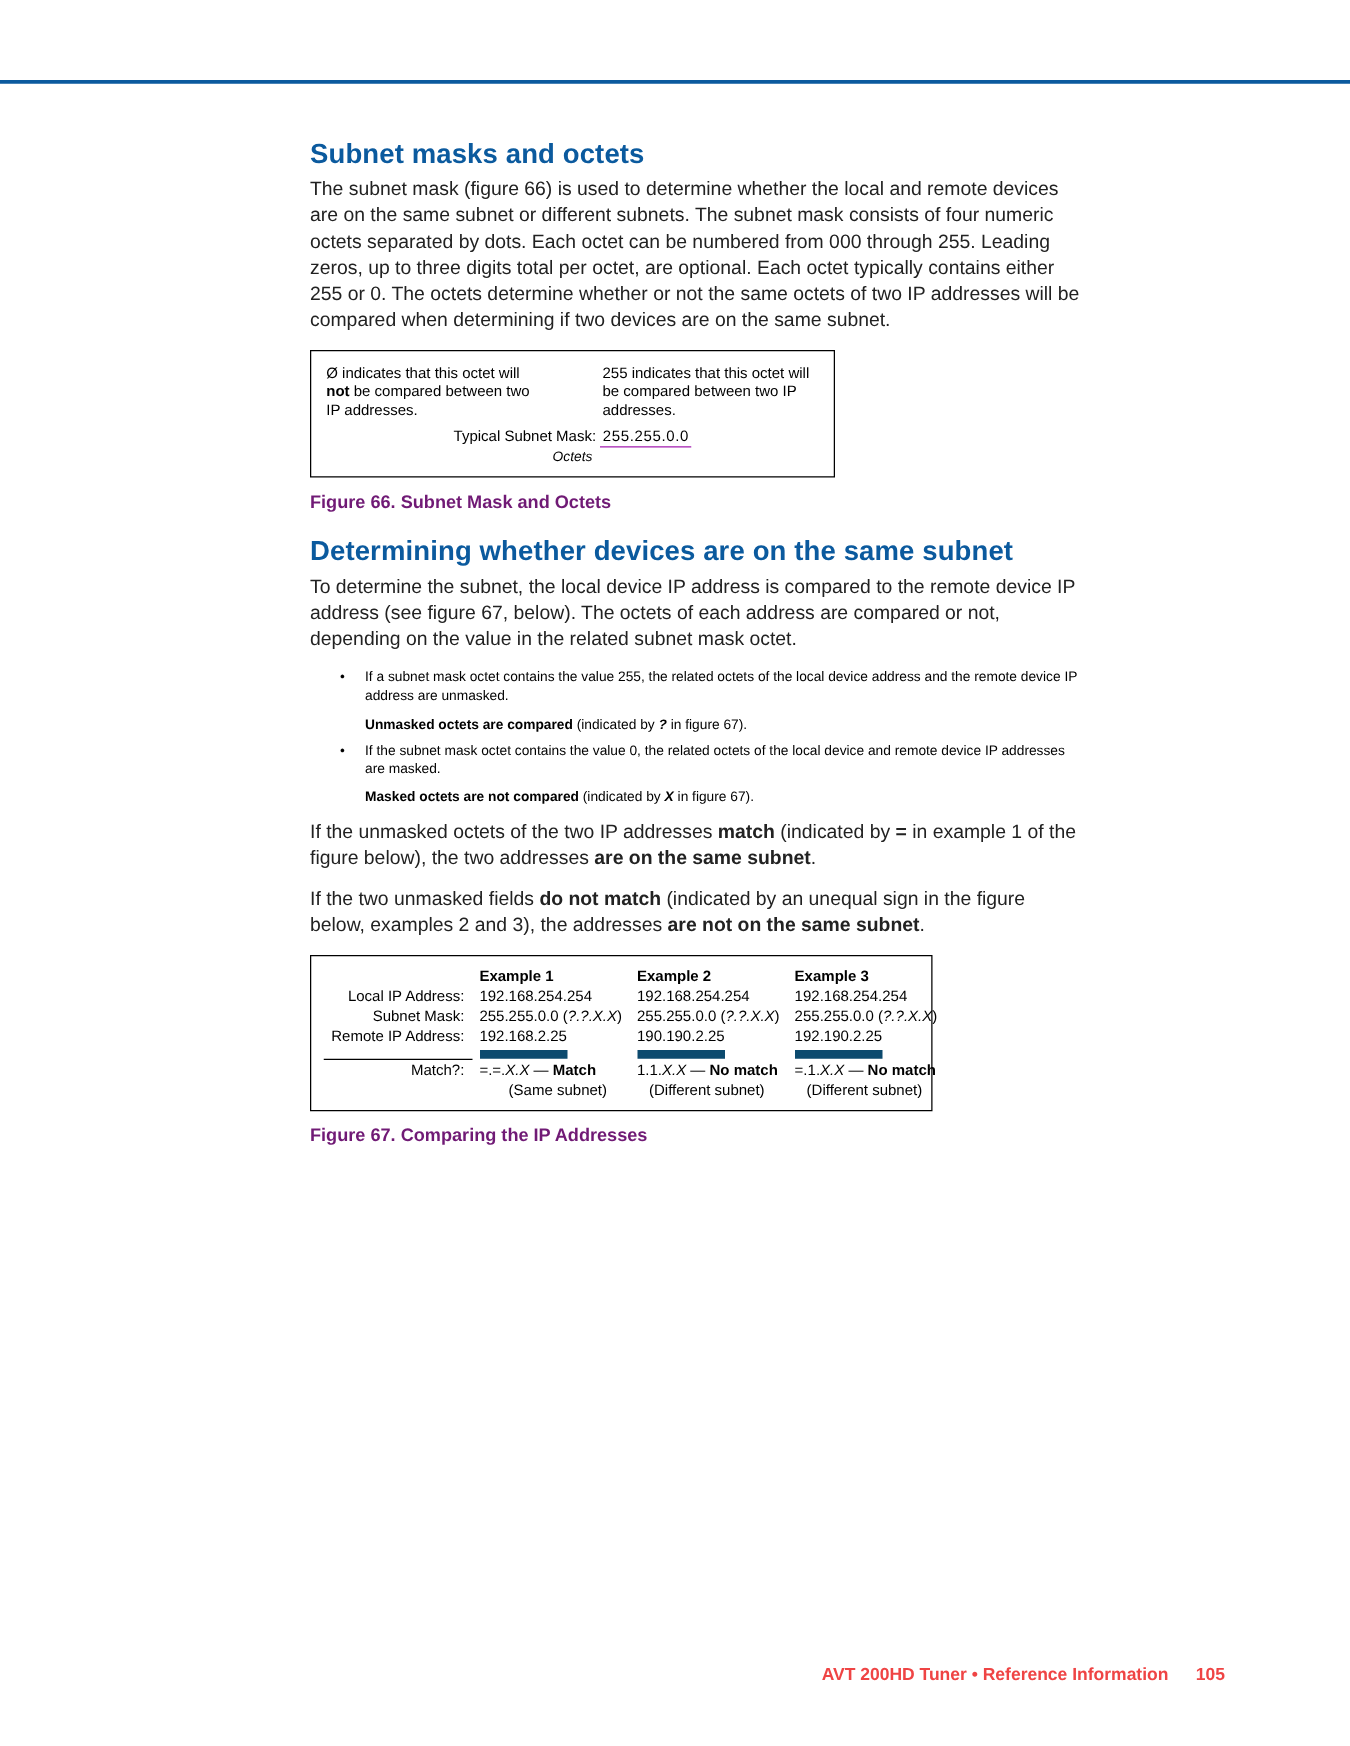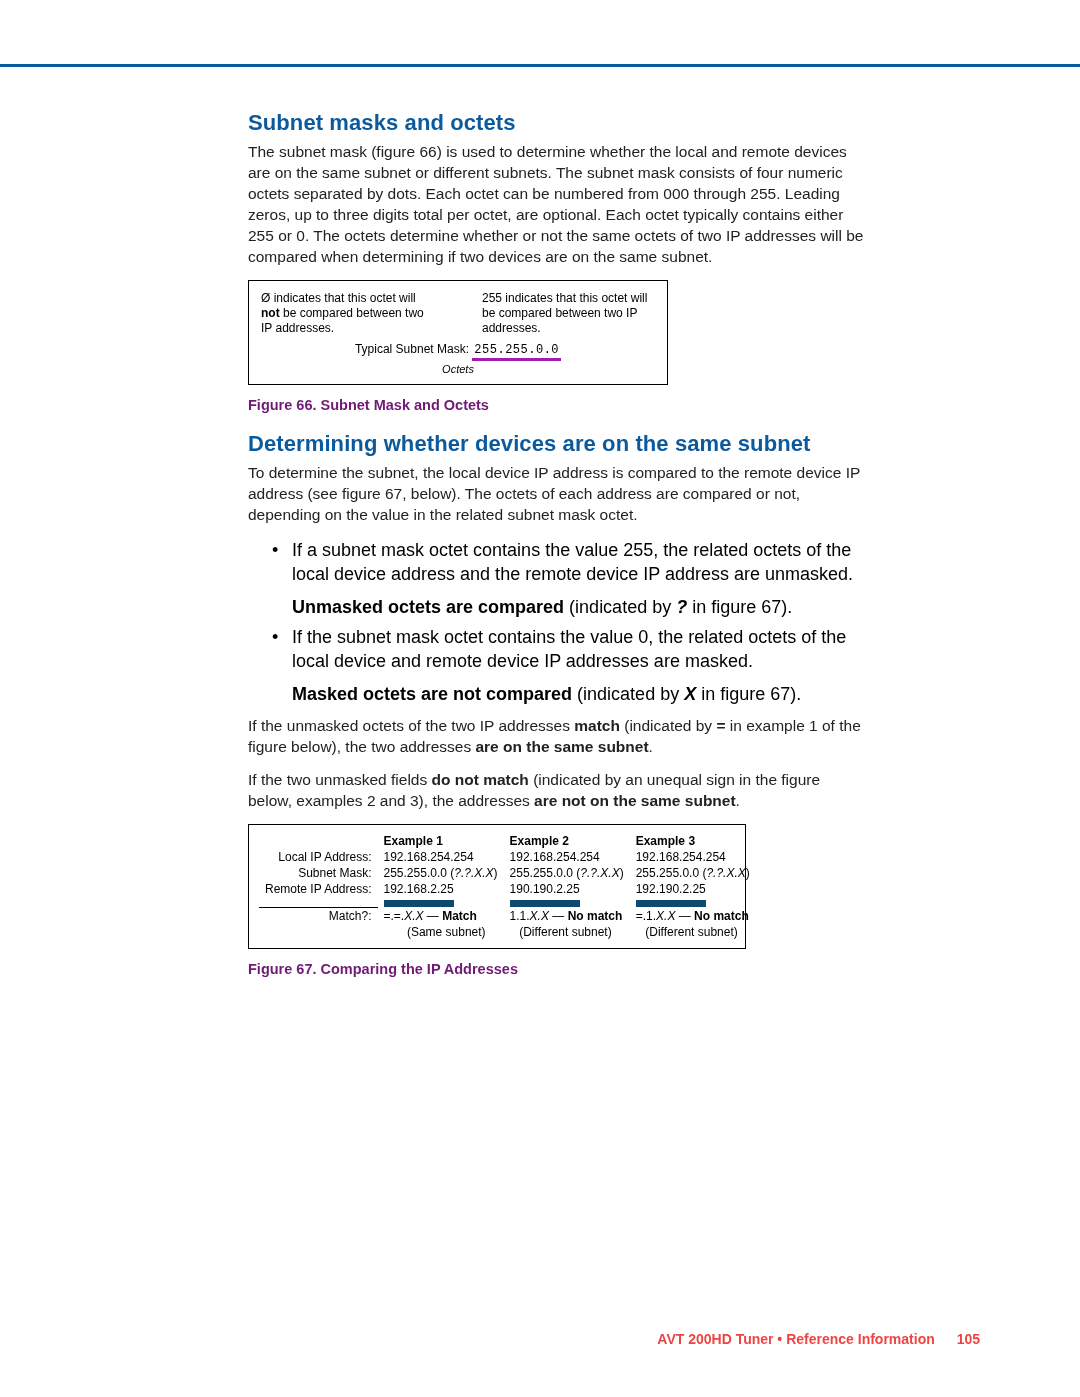--- a/index.html
+++ b/index.html
@@ -43,31 +43,31 @@
     width: 420px;
     margin: 10px 0 12px 0;
     padding: 10px 12px 8px 12px;
     font-size: 12px;
     line-height: 1.25;
   }
   .fig66-top { display: flex; gap: 48px; }
   .fig66-top > div { flex: 1; }
   .fig66 .mid { text-align: center; margin-top: 6px; }
   .fig66 .octets-label { text-align: center; font-size: 11px; margin-top: 2px; font-style: italic; }
-  .fig66 .ip { border-bottom: 3px solid #a21caf; display: inline-block; padding: 0 2px; letter-spacing: 0.5px; font-family: Liberation Mono, monospace; }
+  .fig66 .ip { border-bottom: 1px solid #a21caf; display: inline-block; padding: 0 2px; letter-spacing: 0.5px; }
   .caption {
     color: #701a75;
     font-size: 14.5px;
     font-weight: 700;
     margin-bottom: 18px;
   }
   ul.bullets { list-style: none; margin: 0 0 10px 24px; }
   ul.bullets > li {
     position: relative;
-    font-size: 18px;
+    font-size: 11px;
     line-height: 1.35;
     margin-bottom: 6px;
     padding-left: 20px;
   }
   ul.bullets > li::before {
     content: "•";
     position: absolute;
     left: 0;
     top: 0;
   }

